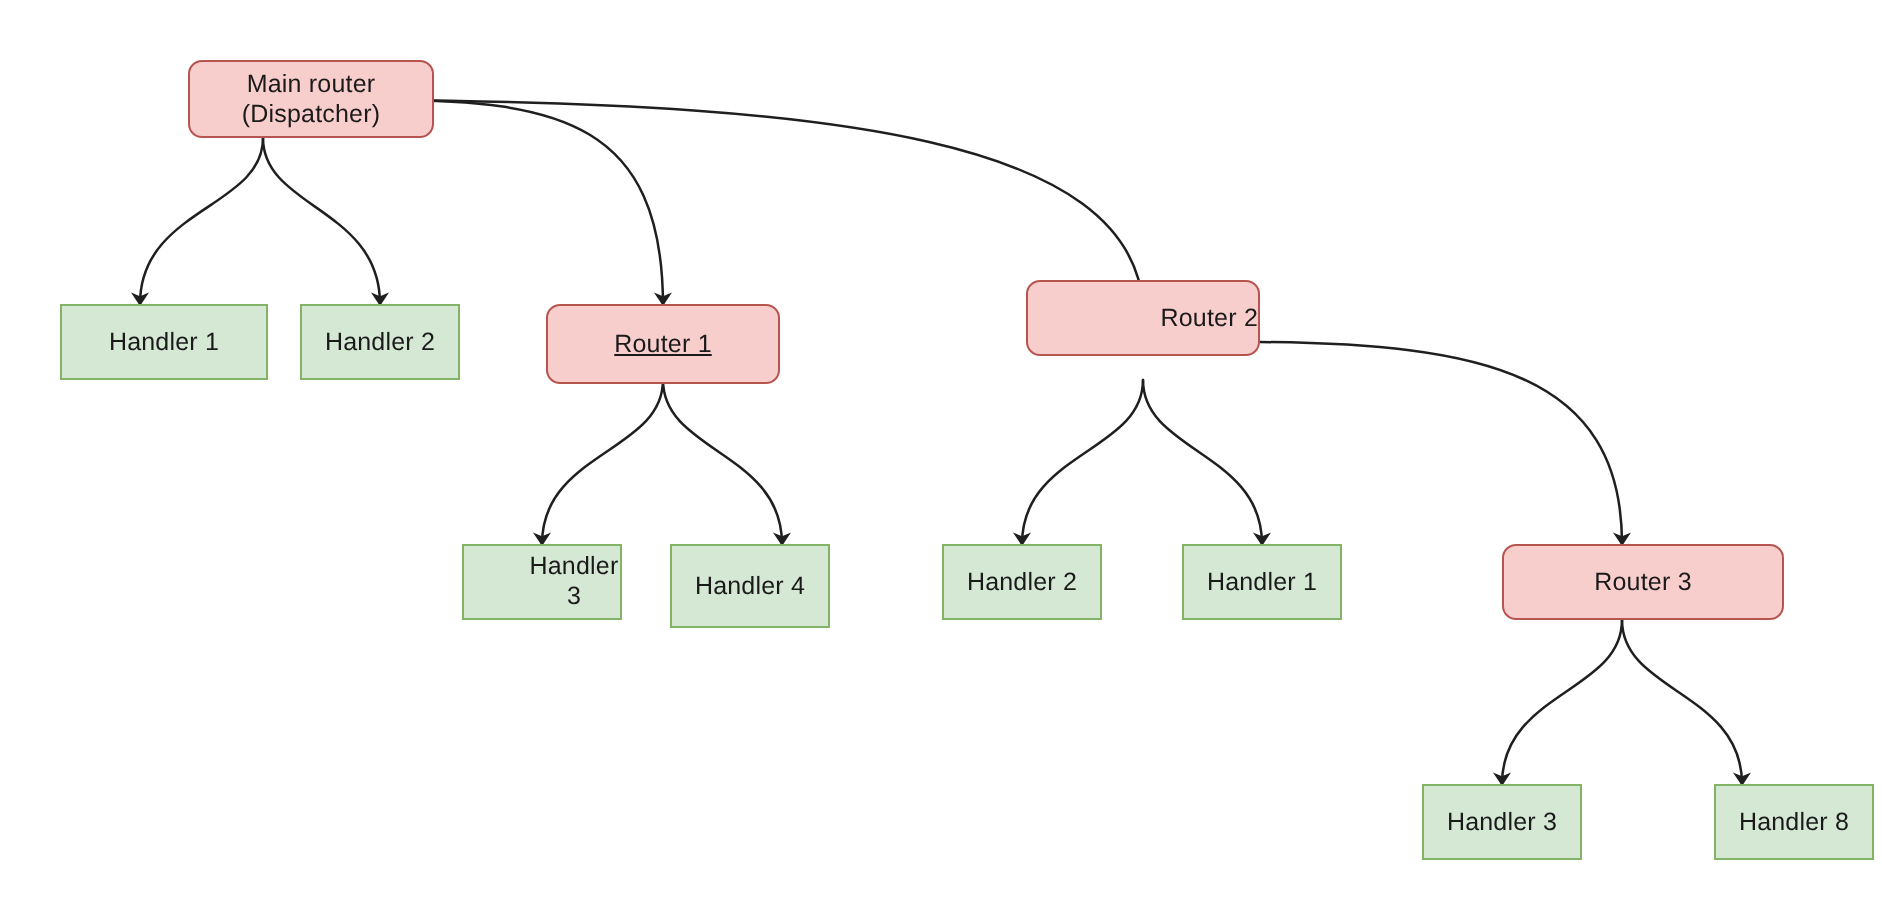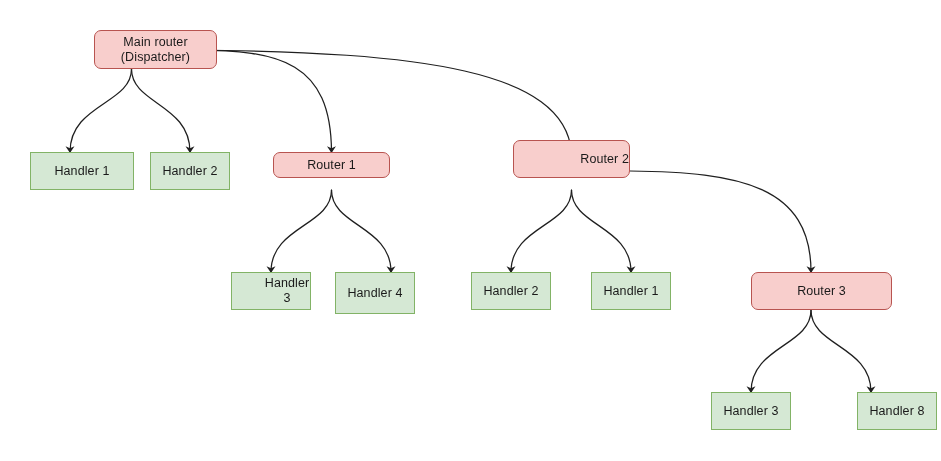--- a/index.html
+++ b/index.html
@@ -79,21 +79,21 @@
         <path d="M 811 310 C 811 346 751 346 751 392" marker-end="url(#arrowhead)"></path>
         <path d="M 811 310 C 811 346 871 346 871 392" marker-end="url(#arrowhead)"></path>
       </g>
   </svg>
 
   <div id="node-group">
       <div class="node node-router" style="left: 70px; top: 30px; width: 123px; height: 39px; margin-left: 24px;"><span class="node-label">Main router
 (Dispatcher)</span></div>
       <div class="node node-handler" style="left: 30px; top: 152px; width: 104px; height: 38px;"><span class="node-label">Handler 1</span></div>
       <div class="node node-handler" style="left: 150px; top: 152px; width: 80px; height: 38px;"><span class="node-label">Handler 2</span></div>
-      <div class="node node-router" style="left: 273px; top: 152px; width: 117px; height: 26px;"><span class="node-label">Router 1</span></div>
+      <div class="node node-router" style="left: 273px; top: 152px; width: 117px; height: 40px; text-decoration: underline;"><span class="node-label">Router 1</span></div>
       <div class="node node-router" style="left: 513px; top: 140px; width: 117px; height: 38px; justify-content: flex-end;"><span class="node-label">Router 2</span></div>
       <div class="node node-handler" style="left: 231px; top: 272px; width: 80px; height: 38px; padding-left: 32px;"><span class="node-label">Handler 3</span></div>
       <div class="node node-handler" style="left: 335px; top: 272px; width: 80px; height: 42px;"><span class="node-label">Handler 4</span></div>
       <div class="node node-handler" style="left: 471px; top: 272px; width: 80px; height: 38px;"><span class="node-label">Handler 2</span></div>
       <div class="node node-handler" style="left: 591px; top: 272px; width: 80px; height: 38px;"><span class="node-label">Handler 1</span></div>
       <div class="node node-router" style="left: 751px; top: 272px; width: 141px; height: 38px;"><span class="node-label">Router 3</span></div>
       <div class="node node-handler" style="left: 711px; top: 392px; width: 80px; height: 38px;"><span class="node-label">Handler 3</span></div>
       <div class="node node-handler" style="left: 831px; top: 392px; width: 80px; height: 38px; margin-left: 26px;"><span class="node-label">Handler 8</span></div>
     </div>
 

